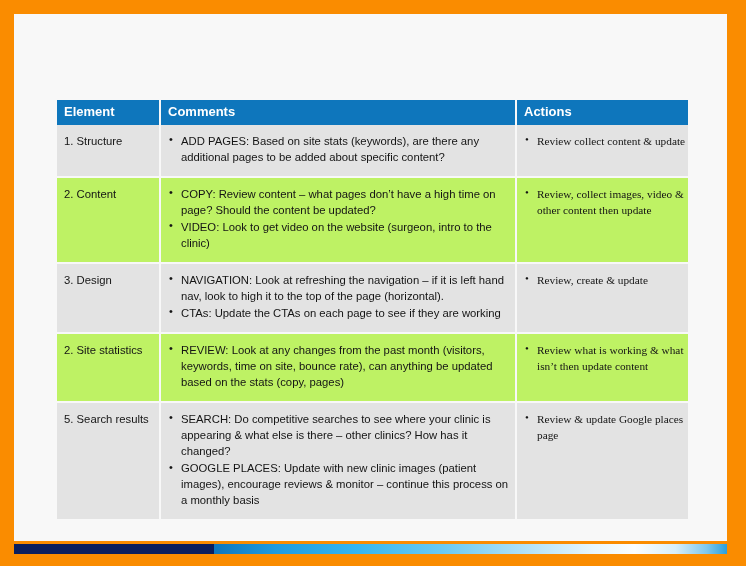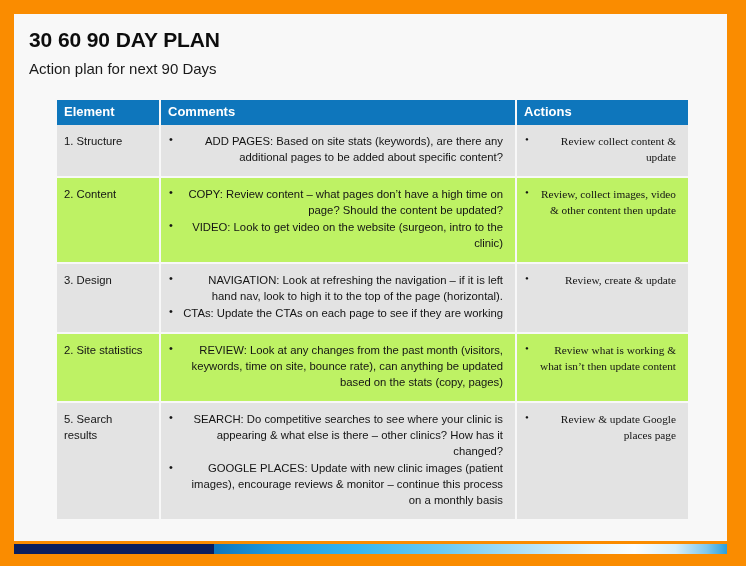--- a/index.html
+++ b/index.html
@@ -76,21 +76,21 @@
     border-right: 2px solid #F8F8F8;
     vertical-align: middle;
     line-height: 1.2;
   }
   #plan-table th:last-child { border-right: none; }
 
   #plan-table td {
     font-size: 11.3px;
     color: #141414;
     vertical-align: top;
-    padding: 8px 12px 10px 7px;
+    padding: 8px 0 10px 7px;
     border-right: 2px solid #F8F8F8;
     border-bottom: 2px solid #F8F8F8;
     line-height: 1.42;
   }
   #plan-table td:last-child { border-right: none; font-family: Liberation Serif, serif; }
   #plan-table tr:last-child td { border-bottom: none; }
 
   tr.row-shaded td { background: #E3E3E3; }
   tr.row-plain  td { background: #bef264; }
 
@@ -98,21 +98,20 @@
 
   ul.bullets {
     margin: 0;
     padding: 0;
     list-style: none;
   }
   ul.bullets li {
     position: relative;
     padding-left: 13px;
     margin-bottom: 1px;
-    text-align: right;
   }
   ul.bullets li:before {
     content: "\2022";
     position: absolute;
     left: 1px;
     top: -0.5px;
     font-size: 11px;
     color: #141414;
   }
 
@@ -145,24 +144,20 @@
       #7FC8EC 96%,
       #2A9FDC 100%);
   }
 </style>
 </head>
 <body>
 
 <div id="slide-frame">
   <div id="slide-canvas">
 
-    <div id="slide-header">
-      <h1 id="slide-title">30 60 90 DAY PLAN</h1>
-      <p id="slide-subtitle">Action plan for next 90 Days</p>
-    </div>
 
     <table id="plan-table">
       <colgroup>
         <col class="c-element">
         <col class="c-comments">
         <col class="c-actions">
       </colgroup>
       <thead>
         <tr>
           <th>Element</th>

